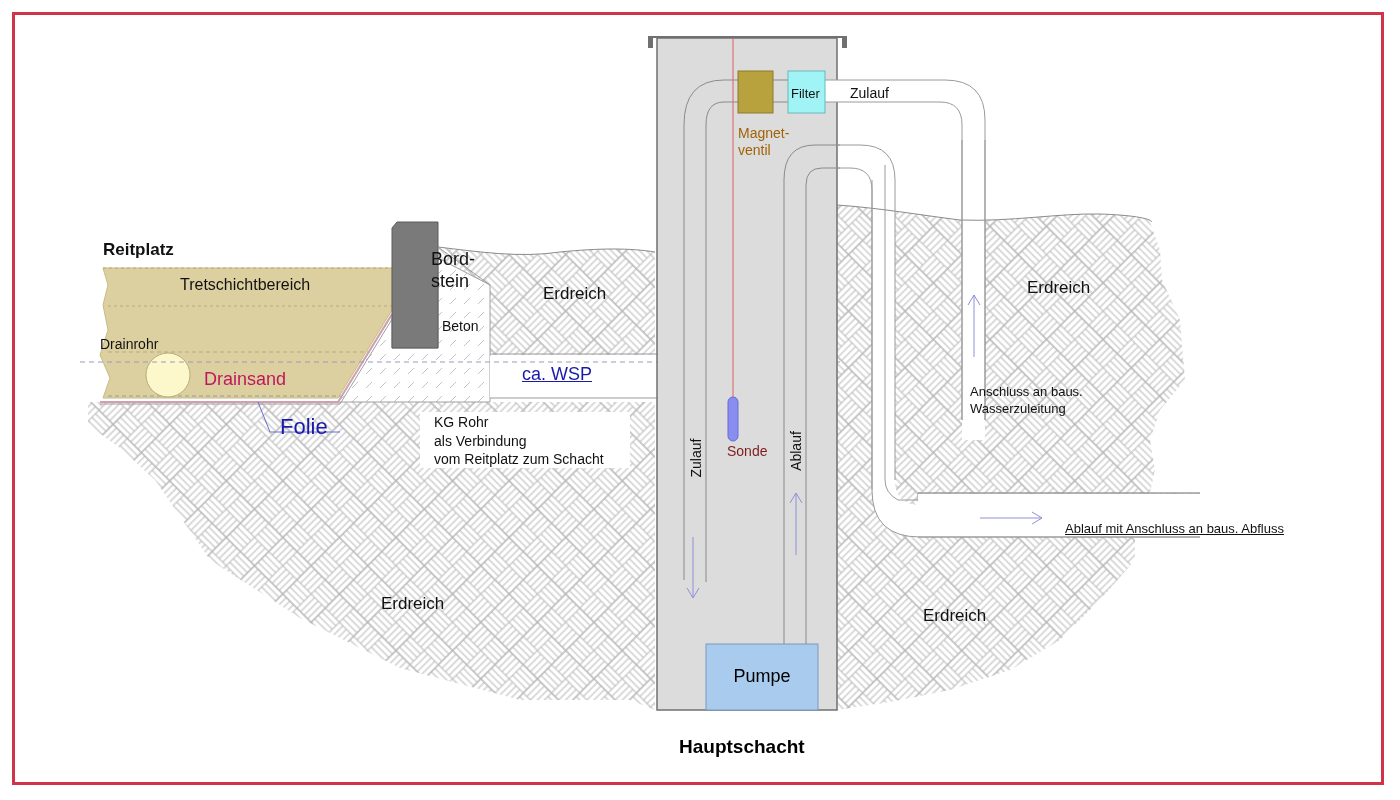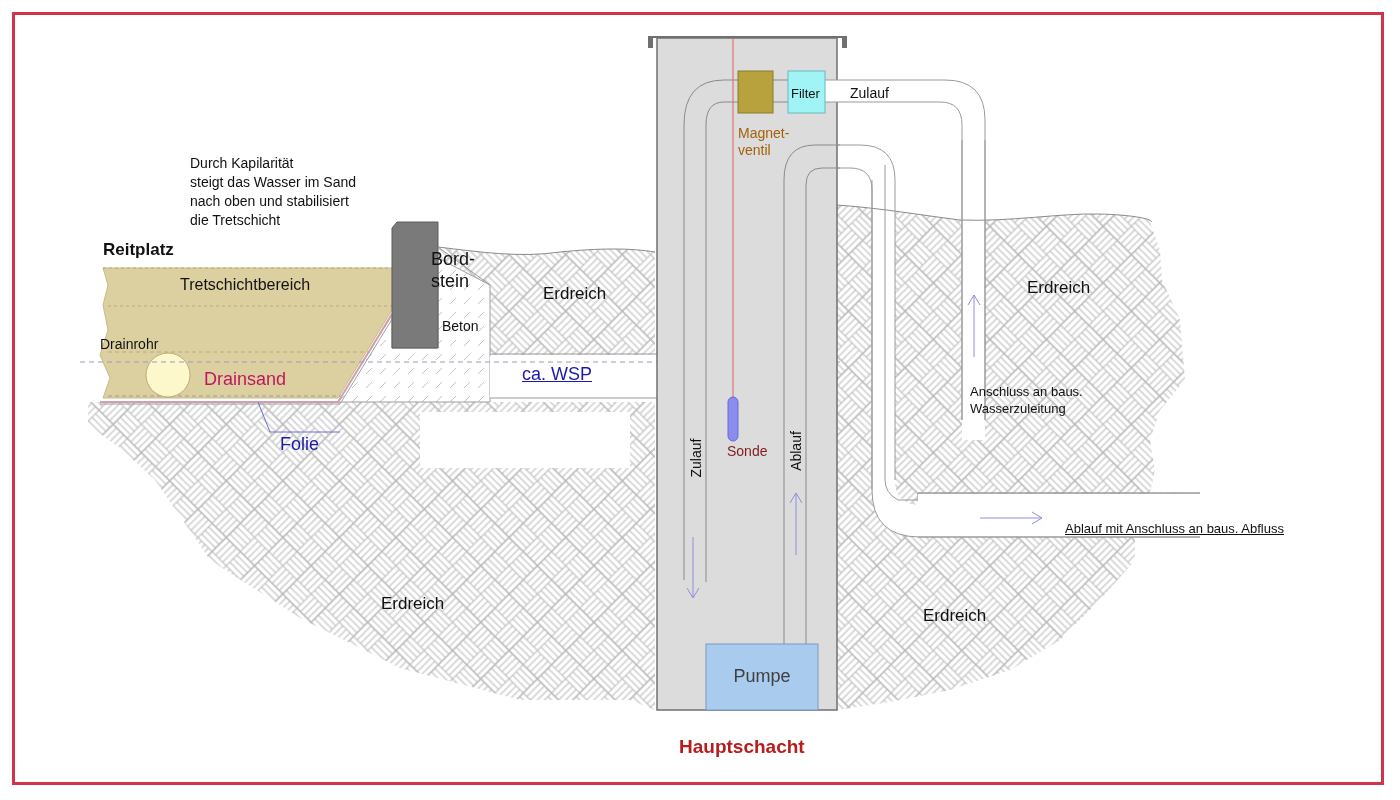--- a/index.html
+++ b/index.html
@@ -154,59 +154,58 @@
           <line x1="974" y1="357" x2="974" y2="295"></line>
           <polyline points="968,305 974,295 980,305"></polyline>
         </g>
       <g>
           <line x1="980" y1="518" x2="1042" y2="518"></line>
           <polyline points="1032,512 1042,518 1032,524"></polyline>
         </g>
     </g>
   </svg>
 
-  <div style="position:absolute;left:190px;top:154px;font-size:14px;line-height:19px;color:#111;">
-    <div>Durch Kapilarität</div>
-    <div>steigt das Wasser im Sand</div>
-    <div>nach oben und stabilisiert</div>
-    <div>die Tretschicht</div>
-  </div>
 
   <div style="position:absolute;left:103px;top:240px;font-size:17px;font-weight:bold;color:#111;">Reitplatz</div>
   <div style="position:absolute;left:180px;top:276px;font-size:16px;color:#111;">Tretschichtbereich</div>
   <div style="position:absolute;left:100px;top:336px;font-size:14px;color:#111;">Drainrohr</div>
   <div style="position:absolute;left:204px;top:369px;font-size:18px;color:#be185d;">Drainsand</div>
-  <div style="position:absolute;left:280px;top:414px;font-size:18px;color:#1a1aaa;margin-top:20px;">Folie</div>
+  <div style="position:absolute;left:280px;top:414px;font-size:22px;color:#1a1aaa;">Folie</div>
 
   <div style="position:absolute;left:393px;top:248px;font-size:18px;line-height:22px;color:#111;padding-left:38px;">
     <div>Bord-</div>
     <div>stein</div>
   </div>
   <div style="position:absolute;left:442px;top:318px;font-size:14px;color:#111;">Beton</div>
   <div style="position:absolute;left:543px;top:284px;font-size:17px;color:#111;">Erdreich</div>
   <div style="position:absolute;left:522px;top:364px;font-size:18px;color:#1a1aaa;text-decoration:underline;">ca. WSP</div>
 
+  <div style="position:absolute;left:434px;top:413px;font-size:14px;line-height:18.5px;color:#111;">
+    <div>KG Rohr</div>
+    <div>als Verbindung</div>
+    <div>vom Reitplatz zum Schacht</div>
+  </div>
 
   <div style="position:absolute;left:381px;top:594px;font-size:17px;color:#111;">Erdreich</div>
 
   <div style="position:absolute;left:738px;top:117px;font-size:14px;line-height:17px;color:#a16207;margin-top:8px;">
     <div>Magnet-</div>
     <div>ventil</div>
   </div>
   <div style="position:absolute;left:791px;top:86px;font-size:13px;color:#111;">Filter</div>
   <div style="position:absolute;left:850px;top:85px;font-size:14px;color:#111;">Zulauf</div>
 
   <div style="position:absolute;left:666px;top:450px;font-size:14px;color:#111;transform:rotate(-90deg);transform-origin:center;width:60px;text-align:center;">Zulauf</div>
   <div style="position:absolute;left:727px;top:443px;font-size:14px;color:#7f1d1d;">Sonde</div>
   <div style="position:absolute;left:766px;top:443px;font-size:14px;color:#111;transform:rotate(-90deg);transform-origin:center;width:60px;text-align:center;">Ablauf</div>
 
-  <div style="position:absolute;left:706px;top:666px;width:112px;text-align:center;font-size:18px;color:#404040;">Pumpe</div>
+  <div style="position:absolute;left:706px;top:666px;width:112px;text-align:center;font-size:18px;color:#000000;">Pumpe</div>
 
   <div style="position:absolute;left:1027px;top:278px;font-size:17px;color:#111;">Erdreich</div>
   <div style="position:absolute;left:970px;top:375px;font-size:13px;line-height:17px;color:#111;margin-top:8px;">
     <div>Anschluss an baus.</div>
     <div>Wasserzuleitung</div>
   </div>
   <div style="position:absolute;left:1065px;top:521px;font-size:13px;color:#111;text-decoration:underline;">Ablauf mit Anschluss an baus. Abfluss</div>
   <div style="position:absolute;left:923px;top:606px;font-size:17px;color:#111;">Erdreich</div>
 
-  <div style="position:absolute;left:679px;top:736px;font-size:19px;font-weight:bold;color:#b91c1c;">Hauptschacht</div>
+  <div style="position:absolute;left:679px;top:736px;font-size:19px;font-weight:bold;color:#000000;">Hauptschacht</div>
 </div>
 
 </body></html>

